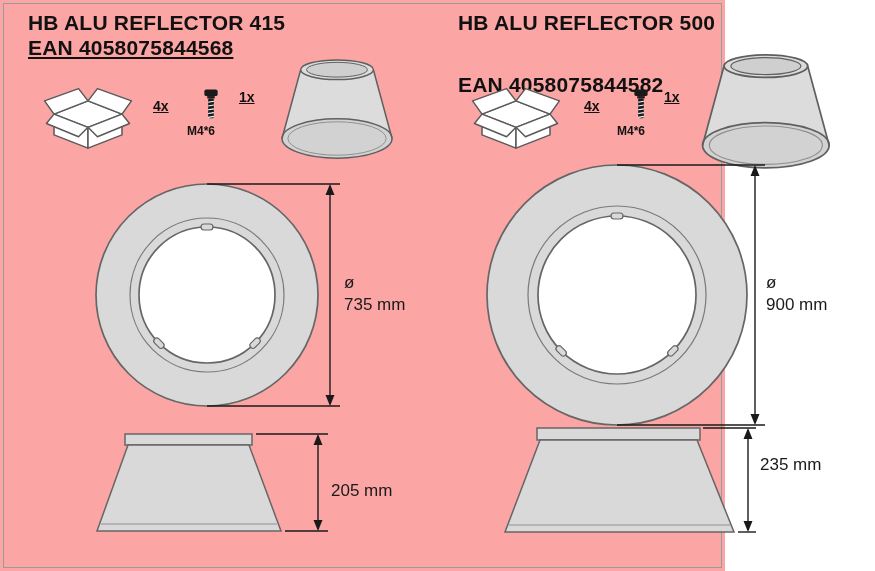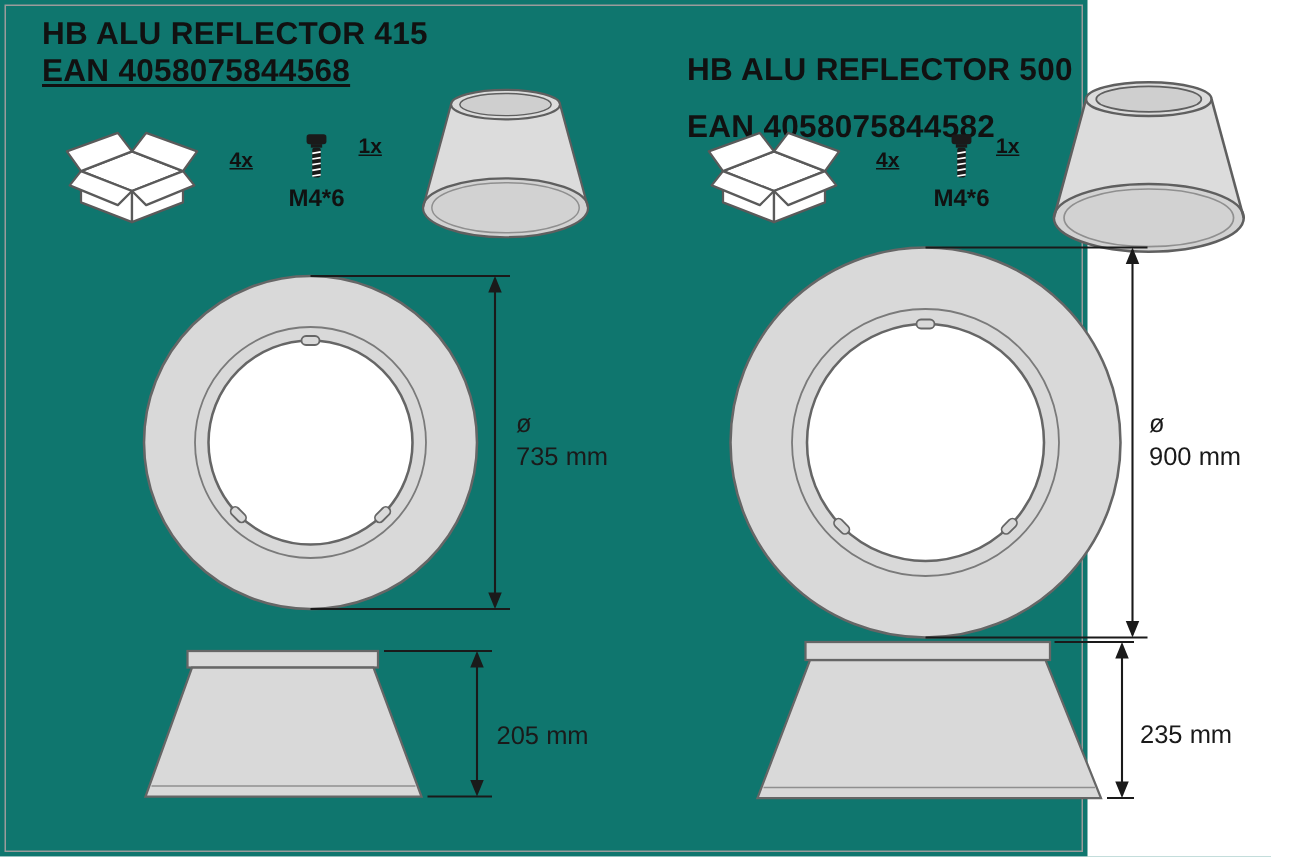--- a/index.html
+++ b/index.html
@@ -1,24 +1,24 @@
 <!DOCTYPE html>
 <html><head>
 <meta charset="utf-8">
 <style>
   * { margin:0; padding:0; box-sizing:border-box; }
   html,body { width:875px; height:571px; background:#ffffff; overflow:hidden;
               font-family:"Liberation Sans", sans-serif; color:#111111; }
-  .sheet { position:relative; width:725px; height:571px; background:#0f766e; }
+  .sheet { position:relative; width:725px; height:571px; background:#fca5a5; }
   .frame { position:absolute; left:3px; top:3px; right:3px; bottom:3px;
            border:1px solid #9b9b9b; pointer-events:none; }
   .abs { position:absolute; }
   .title { font-size:21px; font-weight:700; letter-spacing:.2px; white-space:nowrap; }
   .qty   { font-size:14px; font-weight:700;text-decoration:underline; }
-  .screw-size { font-size:16px; font-weight:700; text-align:center; width:48px; }
+  .screw-size { font-size:12px; font-weight:700; text-align:left; width:48px; }
   .dim   { font-size:17px; font-weight:400; line-height:1.3; white-space:nowrap; color:#1a1a1a; }
 </style>
 </head>
 <body>
 
 <div class="sheet">
   <div class="frame"></div>
 
   <div>
     <div class="abs title" style="left:28px; top:11px;">HB ALU REFLECTOR 415</div>
@@ -107,21 +107,21 @@
           <line x1="238" y1="8" x2="238" y2="101"></line>
         </g>
         <polygon points="238,6 233.5,17 242.5,17" fill="#1a1a1a"></polygon>
         <polygon points="238,103 233.5,92 242.5,92" fill="#1a1a1a"></polygon>
       </g>
     </svg>
     <div class="abs dim" style="left:331px; top:480px;">205 mm</div>
   </div>
 
   <div>
-    <div class="abs title" style="left:458px; top:11px;margin-top:24px;">HB ALU REFLECTOR 500</div>
+    <div class="abs title" style="left:458px; top:11px;">HB ALU REFLECTOR 500</div>
     <div class="abs title" style="left:458px; top:36px;margin-top:37px;">EAN 4058075844582</div>
 
     <svg class="abs" style="left:468px; top:82px;" width="96" height="68" viewBox="0 0 100 72">
       <g fill="#ffffff" stroke="#5a5a5a" stroke-width="1.6" stroke-linejoin="round">
         <polygon points="14,34 50,48 50,70 14,56"></polygon>
         <polygon points="50,48 86,34 86,56 50,70"></polygon>
         <polygon points="14,34 50,20 86,34 50,48"></polygon>
         <polygon points="14,34 50,20 40,7 4,20"></polygon>
         <polygon points="50,20 86,34 96,20 60,7"></polygon>
         <polygon points="14,34 50,48 40,58 6,44"></polygon>
@@ -196,15 +196,15 @@
       <g>
         <g stroke="#1a1a1a" stroke-width="1.4">
           <line x1="203" y1="5" x2="256" y2="5"></line>
           <line x1="238" y1="109" x2="256" y2="109"></line>
           <line x1="248" y1="7" x2="248" y2="107"></line>
         </g>
         <polygon points="248,5 243.5,16 252.5,16" fill="#1a1a1a"></polygon>
         <polygon points="248,109 243.5,98 252.5,98" fill="#1a1a1a"></polygon>
       </g>
     </svg>
-    <div class="abs dim" style="left:760px; top:479px;text-align:center;">235 mm</div>
+    <div class="abs dim" style="left:760px; top:454px;text-align:center;">235 mm</div>
   </div>
 </div>
 
 </body></html>

